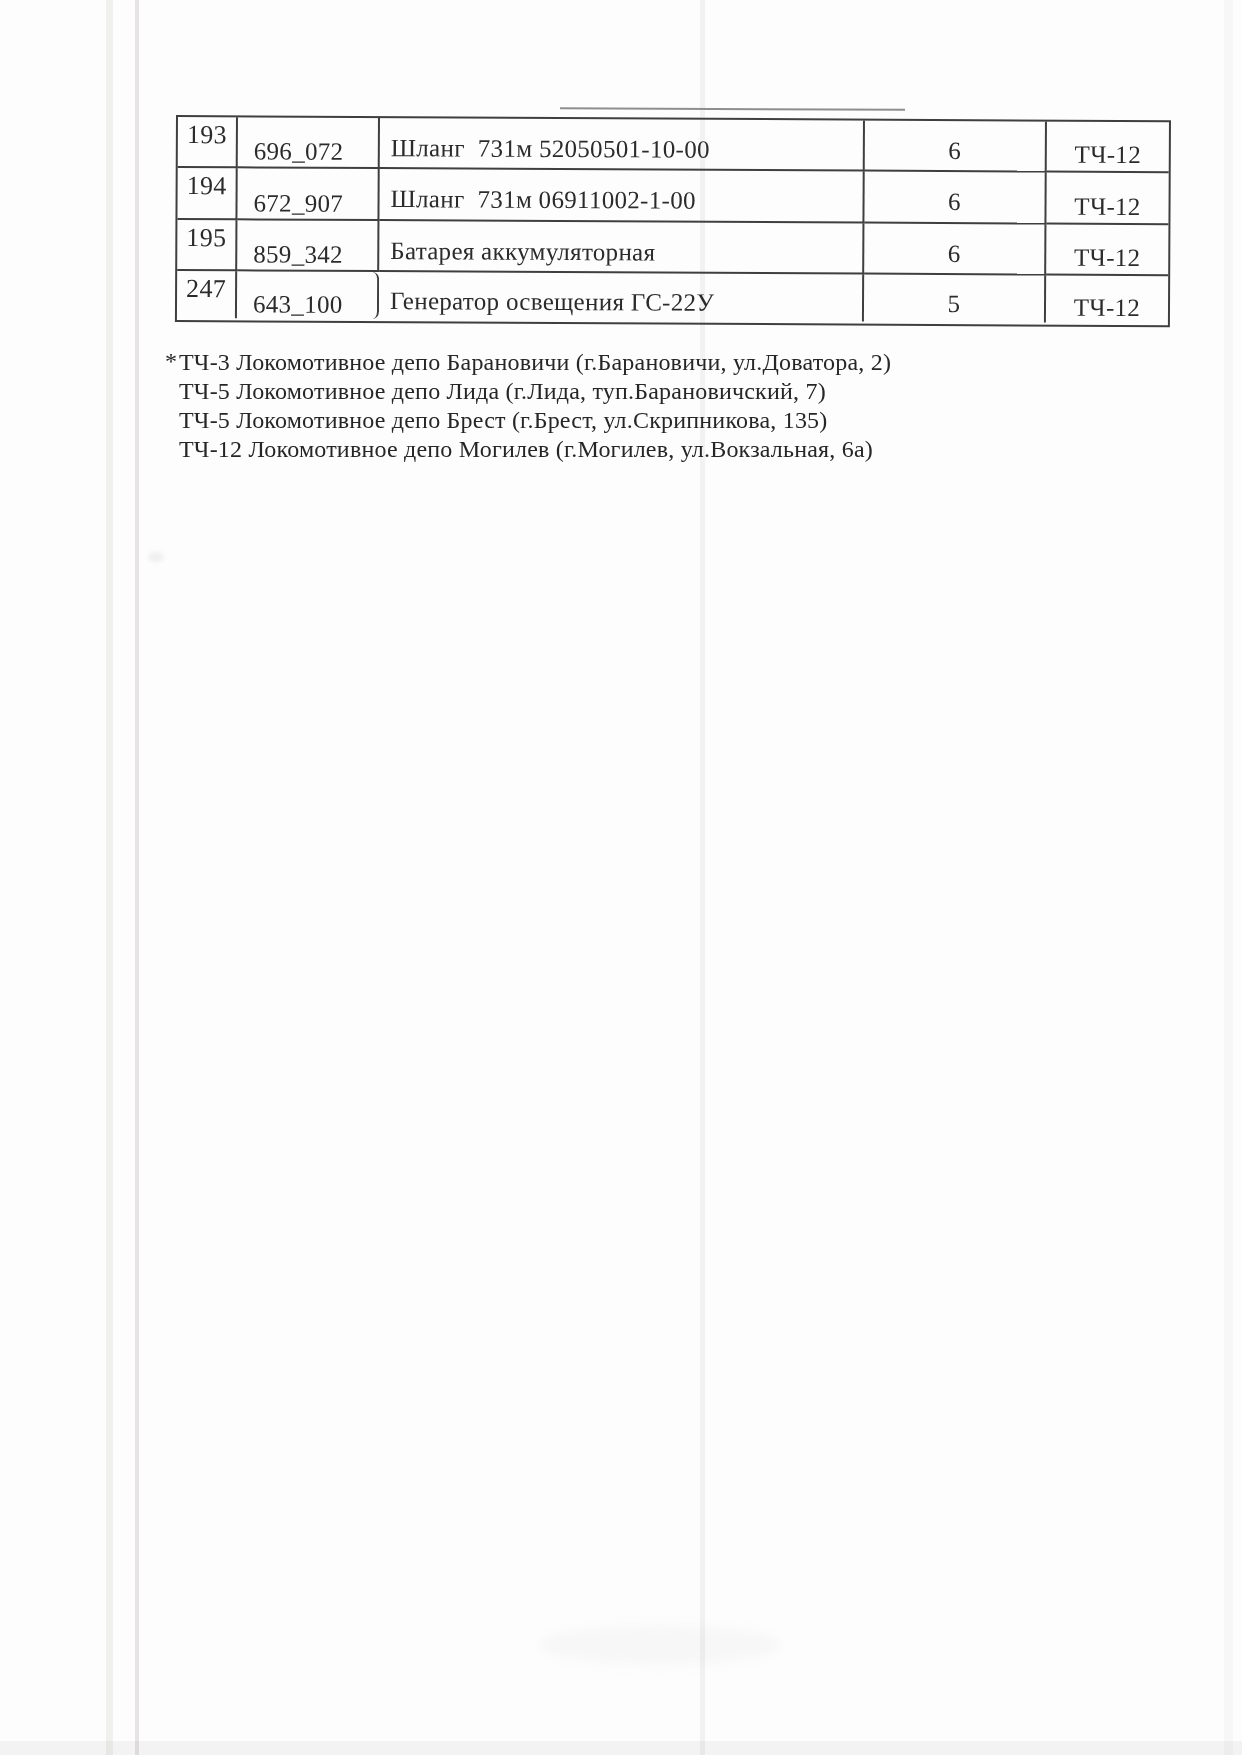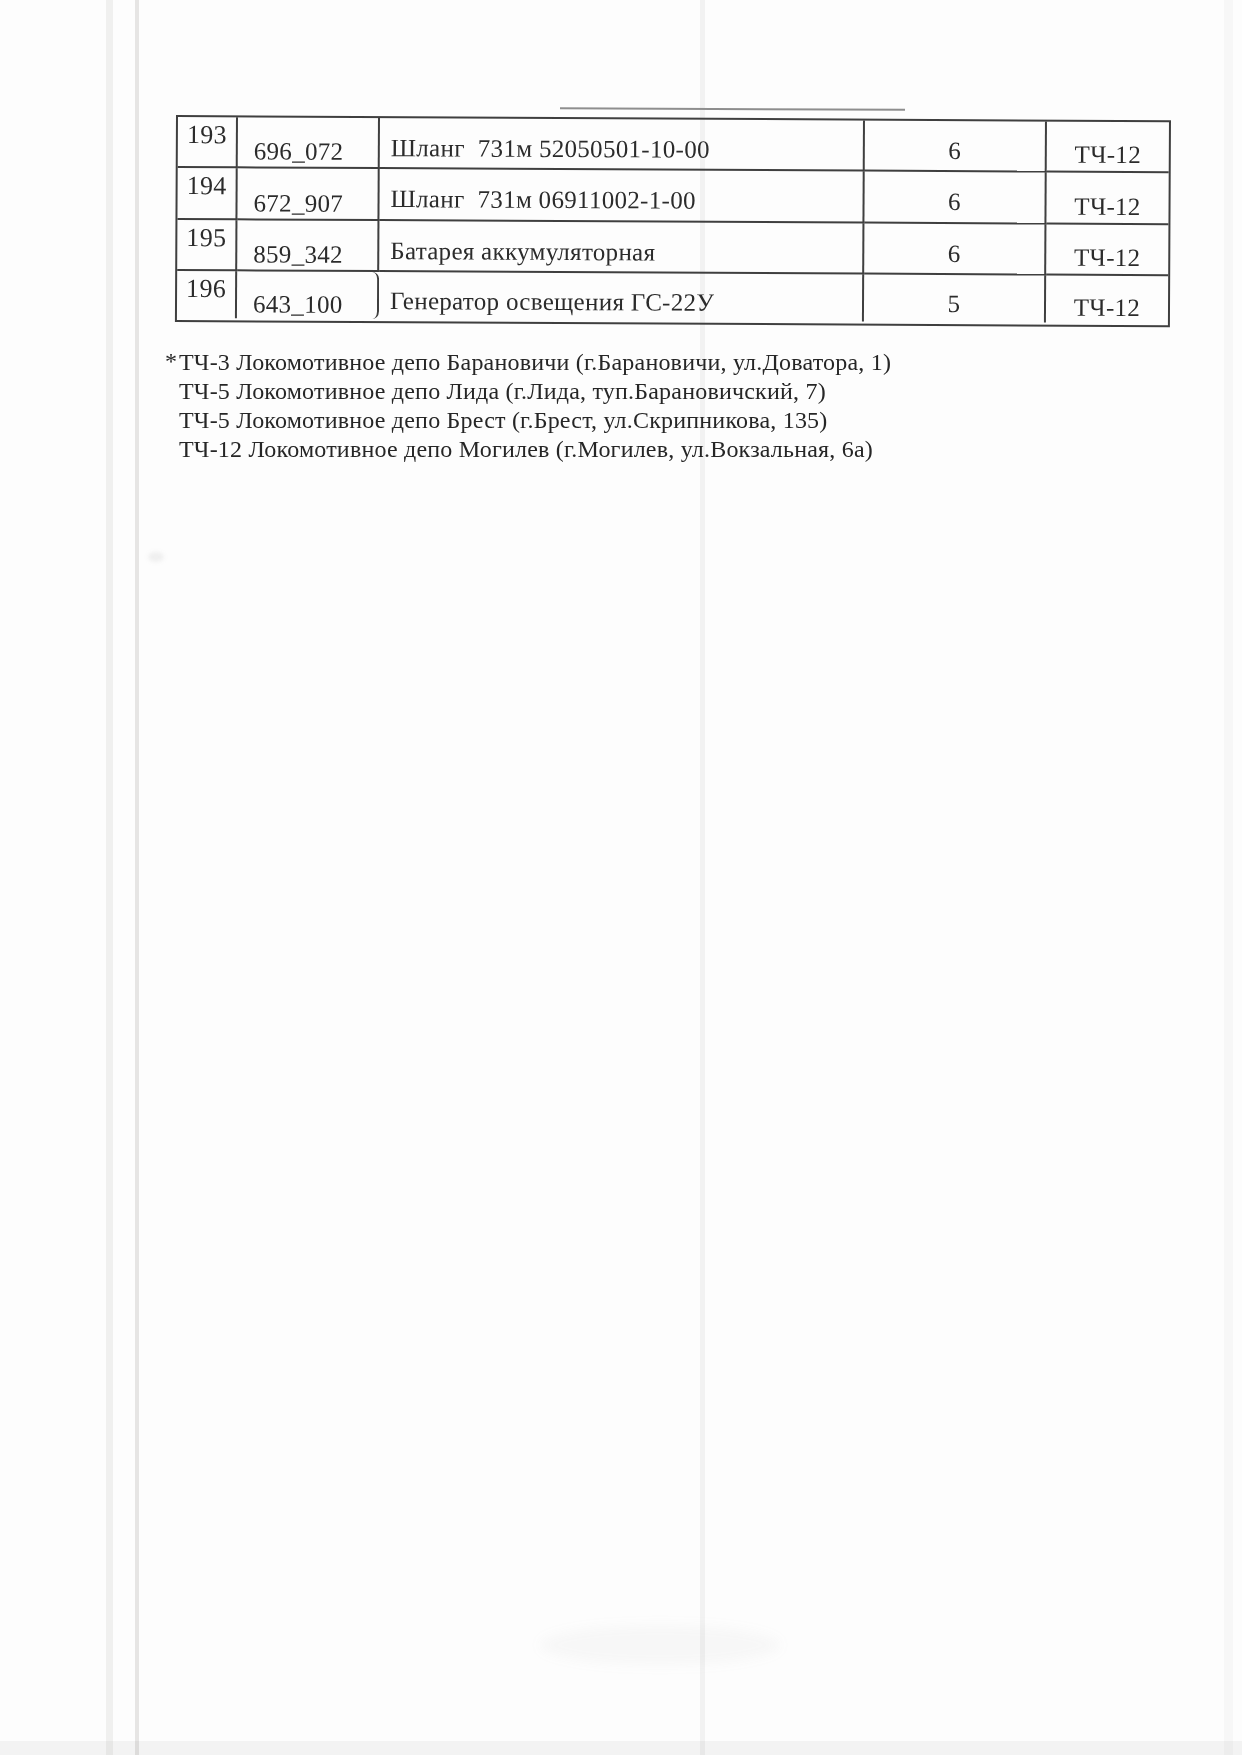--- a/index.html
+++ b/index.html
@@ -94,32 +94,32 @@
       <div class="t-cell c-desc">Шланг  731м 06911002-1-00</div>
       <div class="t-cell c-qty">6</div>
       <div class="t-cell c-depot last-col">ТЧ-12</div>
 
       <div class="t-cell c-num">195</div>
       <div class="t-cell c-code">859_342</div>
       <div class="t-cell c-desc">Батарея аккумуляторная</div>
       <div class="t-cell c-qty">6</div>
       <div class="t-cell c-depot last-col">ТЧ-12</div>
 
-      <div class="t-cell c-num t-last" style="border-bottom:none;">196</div>
+      <div class="t-cell c-num t-last" style="border-bottom:none;">247</div>
       <div class="t-cell c-code" style="border-bottom:none;border-radius:7px;">643_100</div>
       <div class="t-cell c-desc" style="border-bottom:none;">Генератор освещения ГС-22У</div>
       <div class="t-cell c-qty" style="border-bottom:none;">5</div>
       <div class="t-cell c-depot last-col" style="border-bottom:none;">ТЧ-12</div>
 
     </div>
   </div>
 
   <div class="footnotes">
     <div class="fn-line">
       <span class="fn-marker">*</span>
     </div>
-    <div class="fn-line"><span>ТЧ-3 Локомотивное депо Барановичи (г.Барановичи, ул.Доватора, 1)</span></div>
+    <div class="fn-line"><span>ТЧ-3 Локомотивное депо Барановичи (г.Барановичи, ул.Доватора, 2)</span></div>
     <div class="fn-line"><span>ТЧ-5 Локомотивное депо Лида (г.Лида, туп.Барановичский, 7)</span></div>
     <div class="fn-line"><span>ТЧ-5 Локомотивное депо Брест (г.Брест, ул.Скрипникова, 135)</span></div>
     <div class="fn-line"><span>ТЧ-12 Локомотивное депо Могилев (г.Могилев, ул.Вокзальная, 6а)</span></div>
   </div>
 
 </div>
 
 </body></html>

